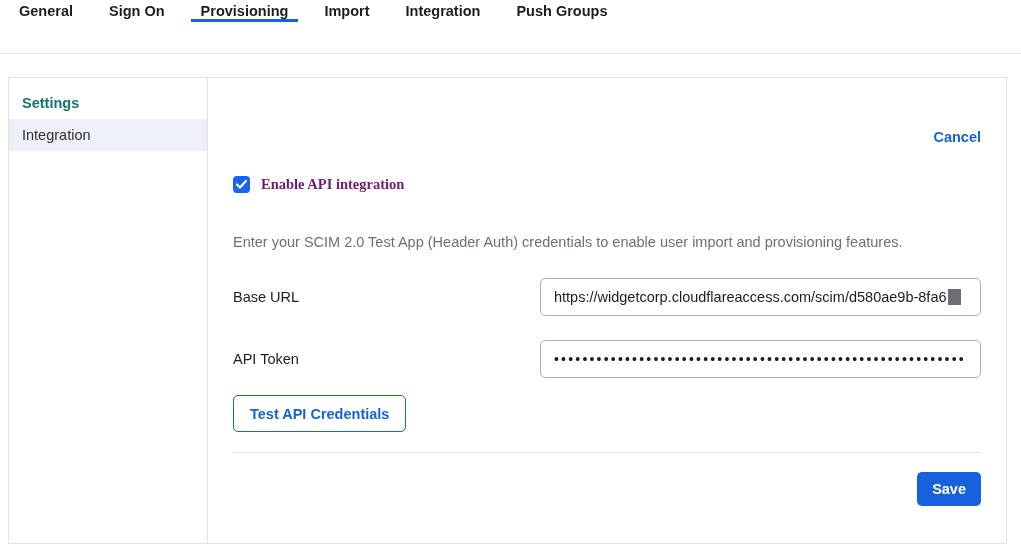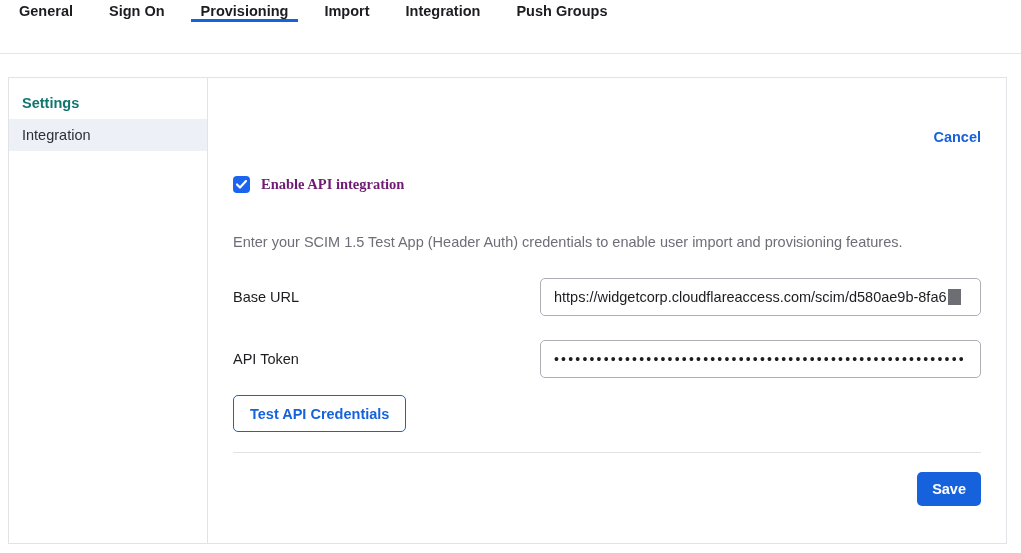--- a/index.html
+++ b/index.html
@@ -216,21 +216,21 @@
 
     <div class="checkbox-row">
       <span class="checkbox">
         <svg width="11" height="9" viewBox="0 0 11 9">
           <polyline points="1,4.5 4,7.5 10,1" fill="none" stroke="#ffffff" stroke-width="2.2" stroke-linecap="round" stroke-linejoin="round"></polyline>
         </svg>
       </span>
       <span class="checkbox-label">Enable API integration</span>
     </div>
 
-    <div class="description">Enter your SCIM 1.5 Test App (Header Auth) credentials to enable user import and provisioning features.</div>
+    <div class="description">Enter your SCIM 2.0 Test App (Header Auth) credentials to enable user import and provisioning features.</div>
 
     <div class="field-row first">
       <div class="field-label">Base URL</div>
       <div class="text-input">
         <span class="input-text">https://widgetcorp.cloudflareaccess.com/scim/d580ae9b-8fa6</span>
         <span class="selection-block"></span>
       </div>
     </div>
 
     <div class="field-row second">

